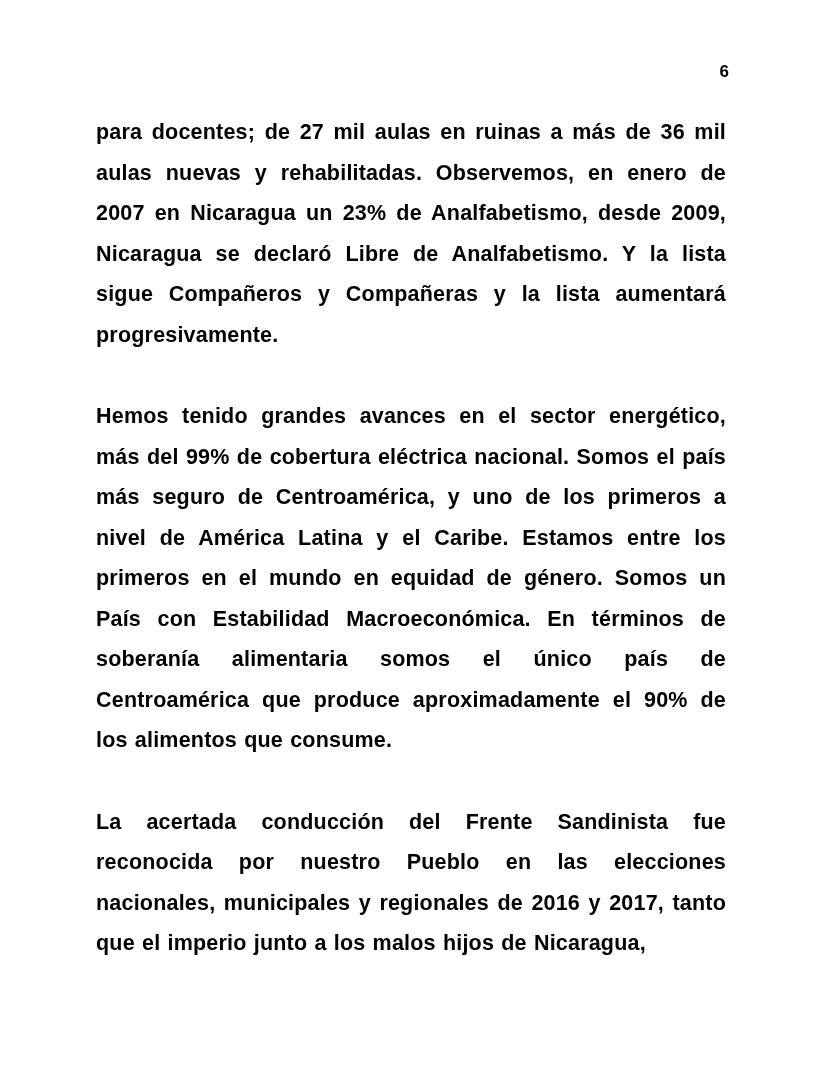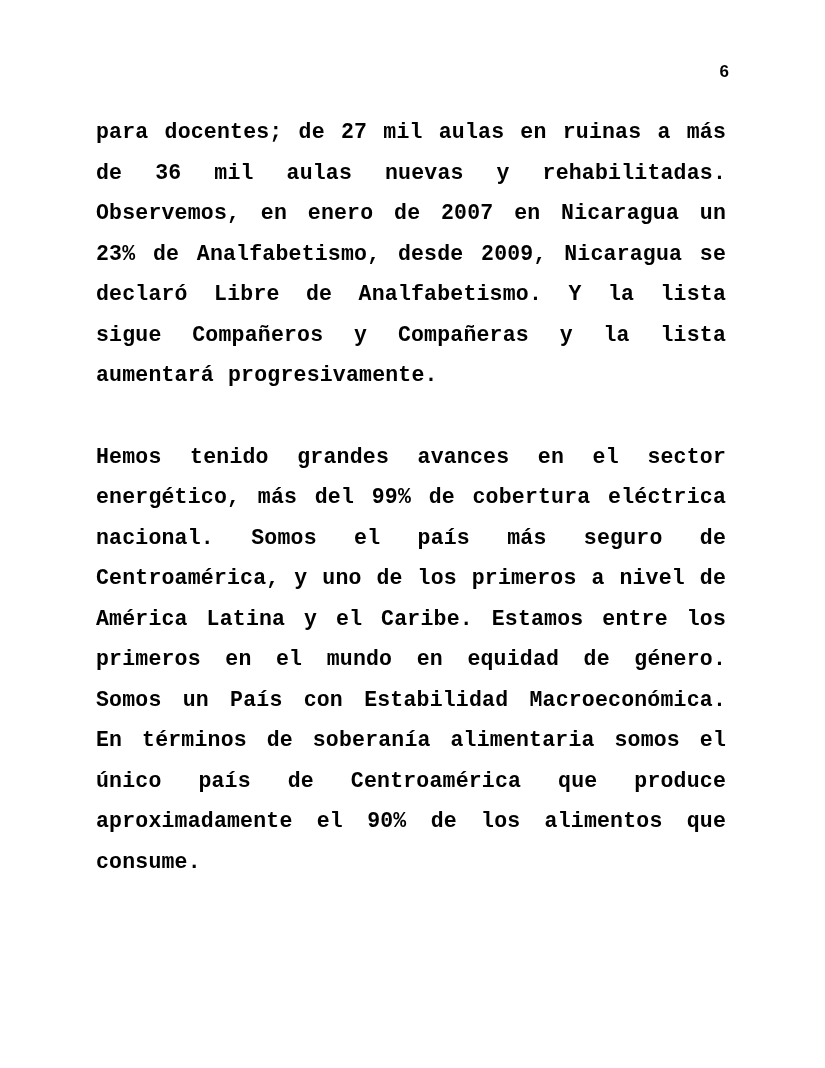--- a/index.html
+++ b/index.html
@@ -23,21 +23,20 @@
     right: 96px;
     font-size: 17px;
     font-weight: 700;
     color: #000000;
   }
   .content {
     position: absolute;
     top: 112px;
     left: 96px;
     width: 630px;
-    font-family: Liberation Mono, monospace;
   }
   .para {
     font-size: 21.5px;
     font-weight: 700;
     line-height: 40.5px;
     text-align: justify;
     letter-spacing: 0.2px;
     word-spacing: 1px;
     margin: 0 0 41px 0;
     color: #000000;
@@ -48,14 +47,15 @@
 </style>
 </head>
 <body>
 
 <div class="page">
   <div class="page-number">6</div>
 
   <div class="content">
     <p class="para">para docentes; de 27 mil aulas en ruinas a más de 36 mil aulas nuevas y rehabilitadas. Observemos, en enero de 2007 en Nicaragua un 23% de Analfabetismo, desde 2009, Nicaragua se declaró Libre de Analfabetismo. Y la lista sigue Compañeros y Compañeras y la lista aumentará progresivamente.</p>
     <p class="para">Hemos tenido grandes avances en el sector energético, más del 99% de cobertura eléctrica nacional. Somos el país más seguro de Centroamérica, y uno de los primeros a nivel de América Latina y el Caribe. Estamos entre los primeros en el mundo en equidad de género. Somos un País con Estabilidad Macroeconómica. En términos de soberanía alimentaria somos el único país de Centroamérica que produce aproximadamente el 90% de los alimentos que consume.</p>
+    <p class="para">La acertada conducción del Frente Sandinista fue reconocida por nuestro Pueblo en las elecciones nacionales, municipales y regionales de 2016 y 2017, tanto que el imperio junto a los malos hijos de Nicaragua,</p>
   </div>
 </div>
 
 </body></html>

